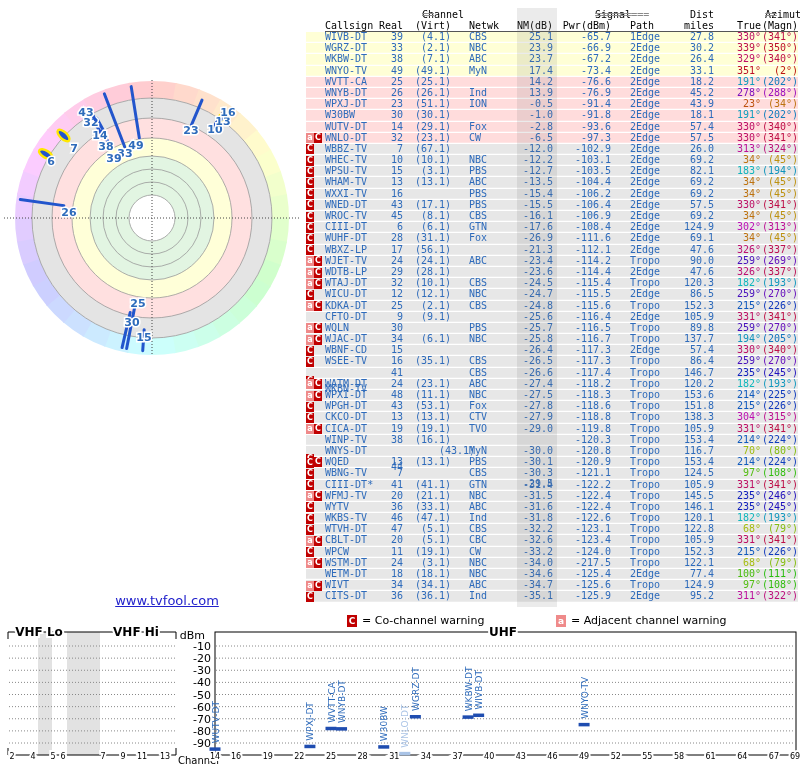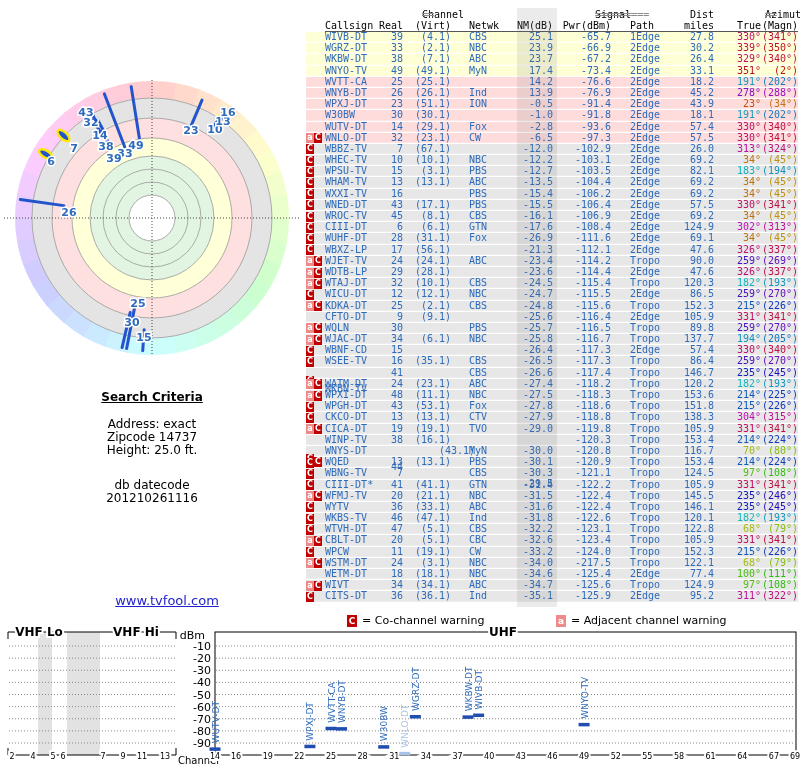--- a/index.html
+++ b/index.html
@@ -126,28 +126,20 @@
       <text x="74" y="92" text-anchor="middle" font-size="11" font-weight="bold" fill="#2e6bbb" stroke="#fff" stroke-width="3" paint-order="stroke">7</text>
       <ellipse cx="45.71125471293807" cy="94.13527871115329" rx="3.5" ry="7.5" transform="rotate(301 45.71125471293807 94.13527871115329)" fill="#2255cc" stroke="#ffe800" stroke-width="2.4"></ellipse>
       <text x="51" y="105" text-anchor="middle" font-size="11" font-weight="bold" fill="#2e6bbb" stroke="#fff" stroke-width="3" paint-order="stroke">6</text>
       <line x1="126.62240361491955" y1="288.55641539853934" x2="134.82719041611097" y2="246.34644651028975" stroke="#2255cc" stroke-width="3" stroke-linecap="round"></line>
       <text x="138" y="247" text-anchor="middle" font-size="11" font-weight="bold" fill="#2e6bbb" stroke="#fff" stroke-width="3" paint-order="stroke">25</text>
       <line x1="122.08150977226596" y1="287.5912186164363" x2="130.1797477286451" y2="252.5138962841678" stroke="#2255cc" stroke-width="3" stroke-linecap="round"></line>
       <text x="132" y="266" text-anchor="middle" font-size="11" font-weight="bold" fill="#2e6bbb" stroke="#fff" stroke-width="3" paint-order="stroke">30</text>
       <line x1="142.7223889920314" y1="290.67601868455665" x2="144.18727494065803" y2="269.7271736291003" stroke="#2255cc" stroke-width="3" stroke-linecap="round"></line>
       <text x="144" y="281" text-anchor="middle" font-size="11" font-weight="bold" fill="#2e6bbb" stroke="#fff" stroke-width="3" paint-order="stroke">15</text>
     </svg>
-  <div id="criteria">
-    <div class="head">Search Criteria</div>
-    <div class="line">Address: exact</div>
-    <div class="line">Zipcode 14737</div>
-    <div class="line">Height: 25.0 ft.</div>
-    <div class="dc">db datecode</div>
-    <div class="line">201210261116</div>
-  </div>
   <div id="site-link"><a>www.tvfool.com</a></div>
 </div>
 
 <div id="tvtable">
   <div class="hrow1" id="hrow1">
       <span style="left: 50px; width: 132px; text-align: center;"><span class="eq">==</span><span>Channel</span><span class="eq">==</span></span>
       <span style="left: 220px; width: 138px; text-align: center;"><span class="eq">========</span><span>Signal</span><span class="eq">=========</span></span>
       <span style="left: 361px; width: 47px; text-align: right;">Dist</span>
       <span style="left: 426px; width: 66px; text-align: center;"><span class="eq">==</span><span>Azimuth</span><span class="eq">==</span></span>
     </div>

